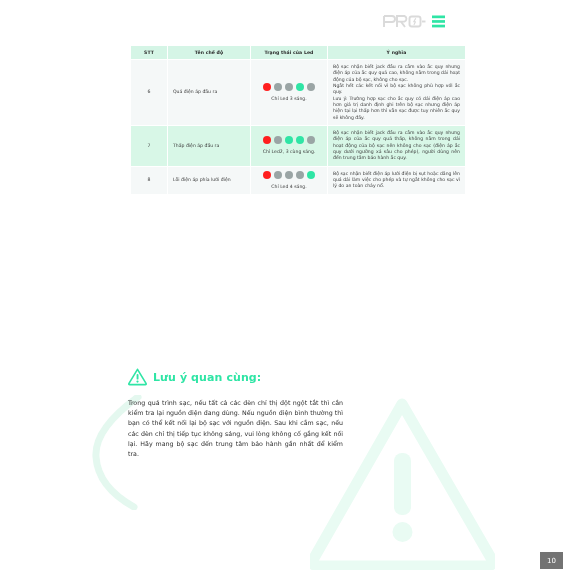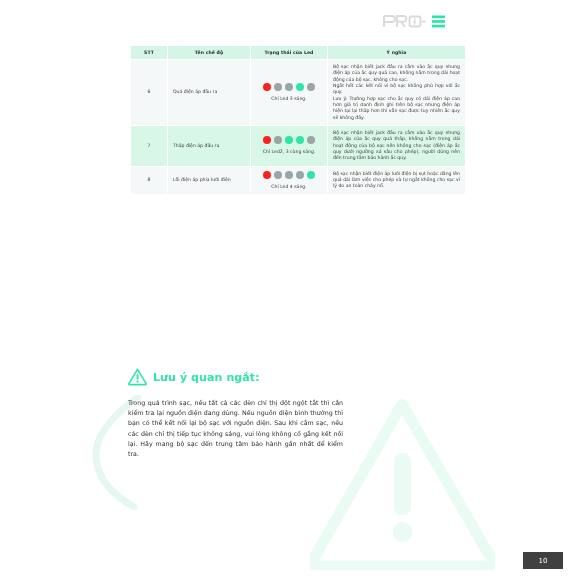--- a/index.html
+++ b/index.html
@@ -147,23 +147,23 @@
     color: #2f2f2f;
     text-align: justify;
     margin: 0;
   }
 
   
   .page-number {
     position: absolute;
     right: 17px;
     bottom: 11px;
-    width: 40px;
+    width: 23px;
     height: 17px;
-    background: #404040;
+    background: #737373;
     color: #ffffff;
     font-size: 7px;
     display: flex;
     align-items: center;
     justify-content: center;
     z-index: 3;
   }
 </style>
 </head>
 <body>
@@ -275,18 +275,18 @@
     </tbody>
 </table>
 
 <div class="notice">
   <div class="notice-head">
     <svg width="19" height="18" viewBox="0 0 19 18">
       <path d="M9.5 1.3 L18 15.4 Q18.6 16.6 17.3 16.6 L1.7 16.6 Q0.4 16.6 1 15.4 Z" fill="none" stroke="#2fe5a5" stroke-width="1.6" stroke-linejoin="round"></path>
       <rect x="8.6" y="6" width="1.9" height="5.6" rx="0.9" fill="#2fe5a5"></rect>
       <circle cx="9.5" cy="13.6" r="1.1" fill="#2fe5a5"></circle>
     </svg>
-    <span class="notice-title">Lưu ý quan ngắt:</span>
+    <span class="notice-title">Lưu ý quan cùng:</span>
   </div>
   <p class="notice-body">Trong quá trình sạc, nếu tất cả các đèn chỉ thị đột ngột tắt thì cần kiểm tra lại nguồn điện đang dùng. Nếu nguồn điện bình thường thì bạn có thể kết nối lại bộ sạc với nguồn điện. Sau khi cắm sạc, nếu các đèn chỉ thị tiếp tục không sáng, vui lòng không cố gắng kết nối lại. Hãy mang bộ sạc đến trung tâm bảo hành gần nhất để kiểm tra.</p>
 </div>
 
 <div class="page-number">10</div>
 
 </body></html>

